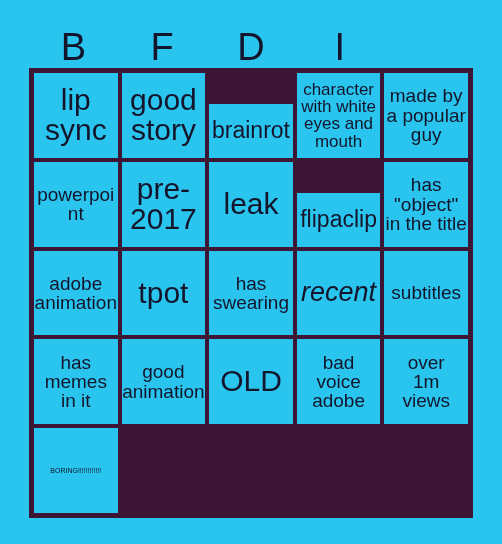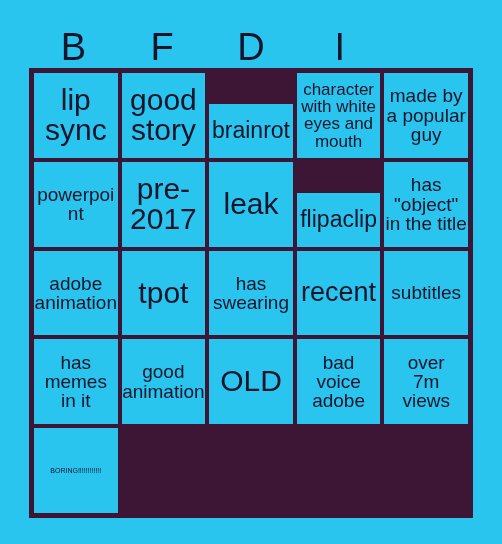--- a/index.html
+++ b/index.html
@@ -73,21 +73,21 @@
     box-sizing: border-box;
     padding: 1px 0;
     line-height: 1.02;
     white-space: pre-line;
     word-break: break-word;
     hyphens: none;
   }
 
   
   .fs-xxl { font-size: 30px; }
-  .fs-xl  { font-size: 27px; }
+  .fs-xl  { font-size: 27px; font-style: italic; }
   .fs-lg  { font-size: 23px; margin-top: 31px; }
   .fs-md  { font-size: 19px; }
   .fs-sm  { font-size: 19px; }
   .fs-xs  { font-size: 17px; }
   .fs-xxs { font-size: 7px; }
 </style>
 </head>
 <body>
 
 <div id="card-root">
@@ -131,18 +131,18 @@
       <div class="bingo-cell fs-md">has
 memes
 in it</div>
       <div class="bingo-cell fs-md">good
 animation</div>
       <div class="bingo-cell fs-xxl">OLD</div>
       <div class="bingo-cell fs-md">bad
 voice
 adobe</div>
       <div class="bingo-cell fs-md">over
-7m
+1m
 views</div>
       <div class="bingo-cell fs-xxs">BORING!!!!!!!!!!!!</div>
     </div>
 
 </div>
 
 </body></html>

